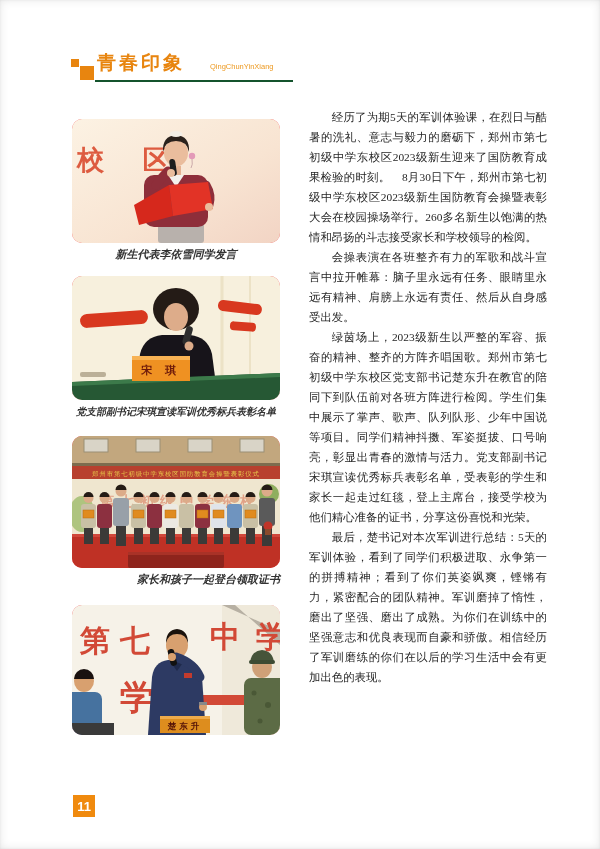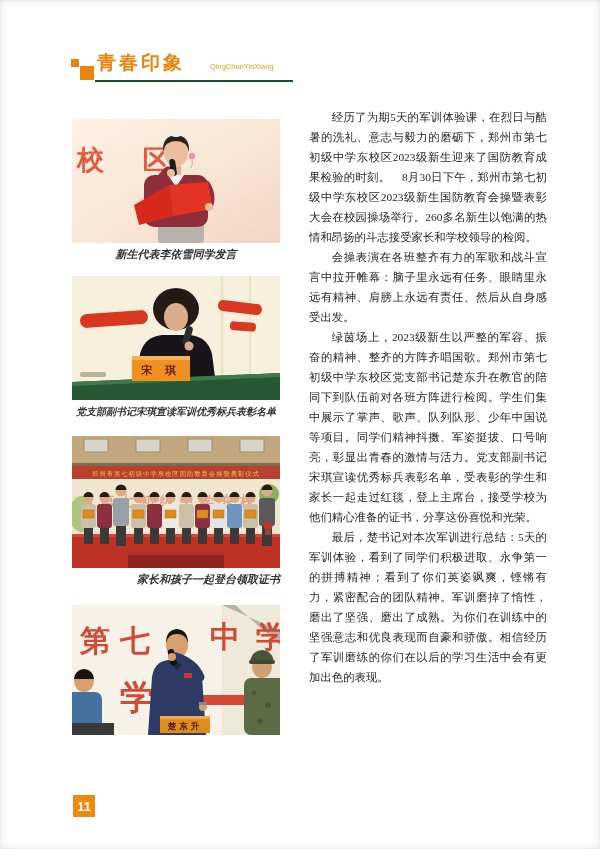--- a/index.html
+++ b/index.html
@@ -26,21 +26,21 @@
     font-size:19px;color:#E8850F;letter-spacing:3px;white-space:nowrap;
   }
   .brand-sub{
     font-family:"Liberation Sans","DejaVu Sans",sans-serif;font-size:7.5px;
     color:#ED9A22;white-space:nowrap;
   }
 
   
   .photo-col{position:absolute;left:72px;top:119px;width:208px;}
   figure{margin:0;padding:0;}
-  .photo{display:block;width:208px;border-radius:0;overflow:hidden;background:#ef4444;font-family:Liberation Serif, serif;}
+  .photo{display:block;width:208px;border-radius:10px;overflow:hidden;background:#ef4444;font-family:Liberation Serif, serif;}
   .photo svg{display:block;}
   figcaption{
     margin-top:5px;text-align:center;font-family:"Liberation Sans","DejaVu Sans",sans-serif;
     font-weight:bold;color:#333;white-space:nowrap;line-height:13px;font-style:italic;
   }
   .fig-1{margin-bottom:15px;} .fig-1 figcaption{font-size:11px;}
   .fig-2{margin-bottom:18px;} .fig-2 figcaption{font-size:10px;}
   .fig-3{margin-bottom:19px;} .fig-3 figcaption{font-size:11px;text-align:right;}
   .fig-4{margin-bottom:0;}    .fig-4 figcaption{font-size:9.4px;}
 

